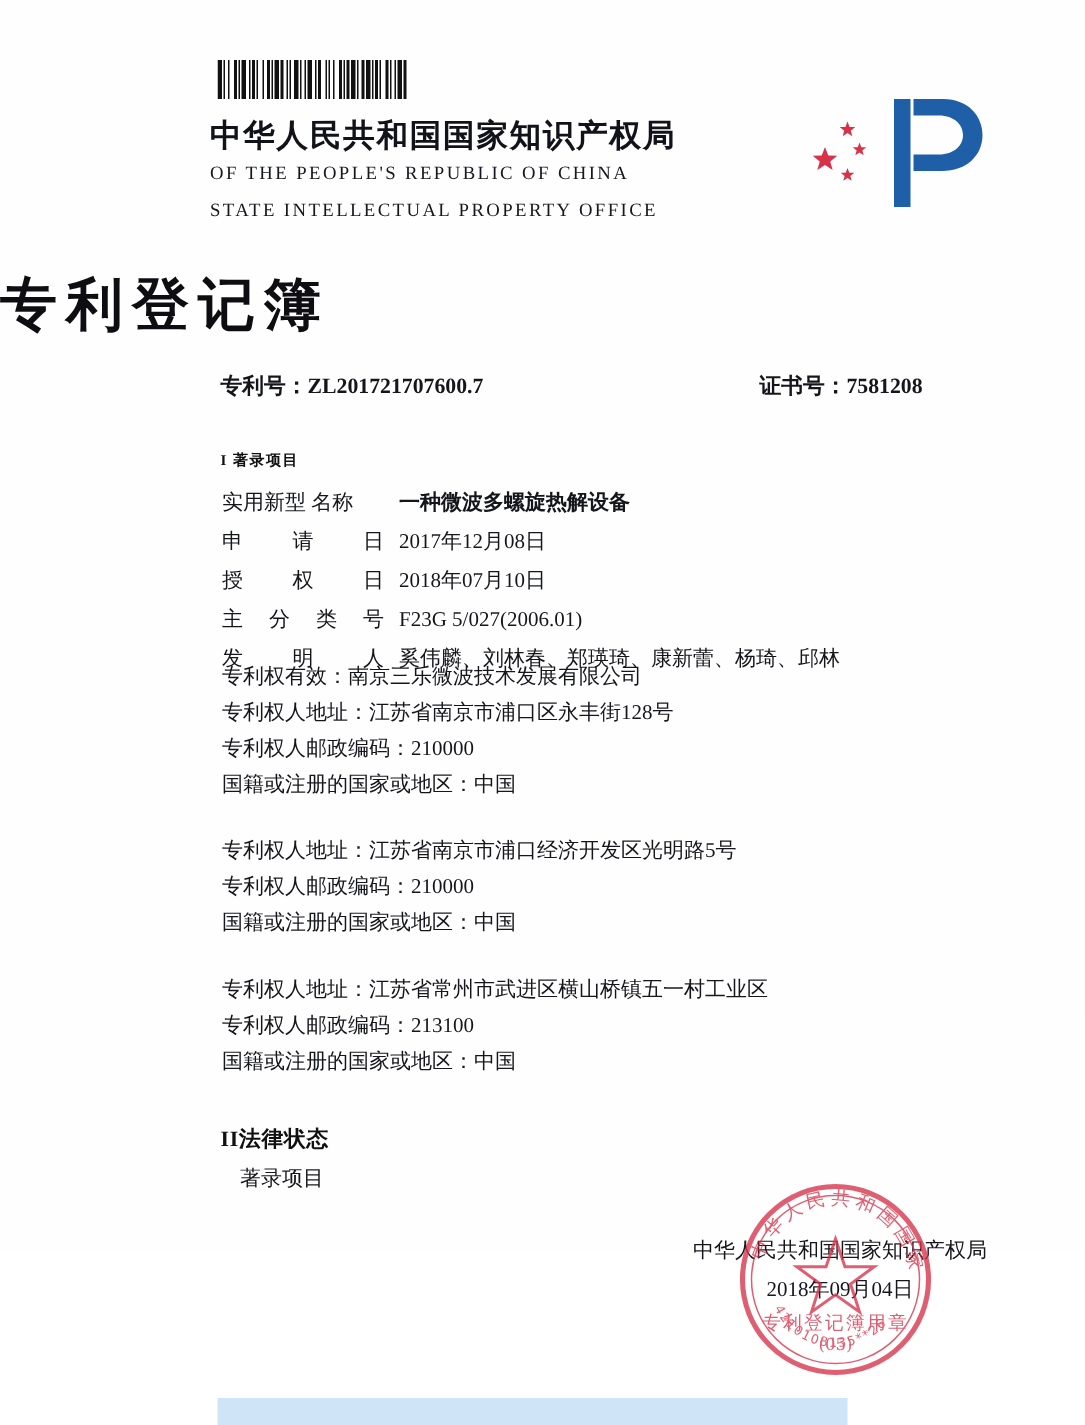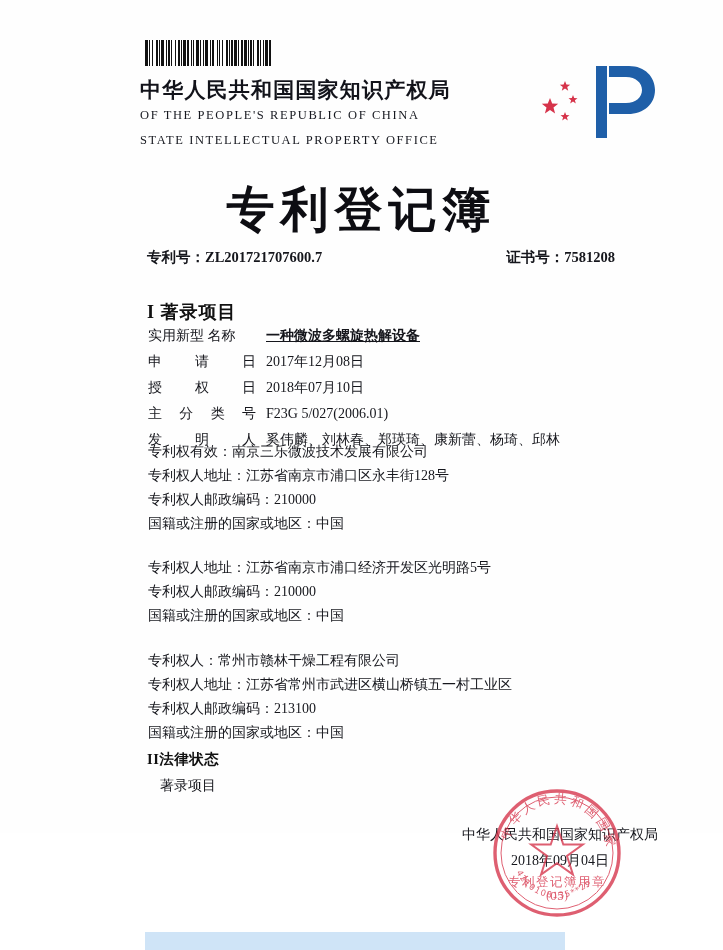--- a/index.html
+++ b/index.html
@@ -72,22 +72,21 @@
     width: 118px;
     height: 80px;
   }
 
   
   .doc-title {
     position: absolute;
     left: 0;
     top: 178px;
     width: 723px;
-    text-align: center;
-    font-size: 48px;
+    font-size: 38px;
     letter-spacing: 6px;
     font-weight: 700;
     color: #0d0d12;
     font-family: "DejaVu Serif", serif;
   }
 
   
   .num-row {
     position: absolute;
     left: 147px;
@@ -99,21 +98,21 @@
     font-weight: 600;
     color: #15161c;
   }
   .num-row .right { margin-right: 12px; font-family: Liberation Serif, serif; }
 
   
   .sec-1-title {
     position: absolute;
     left: 147px;
     top: 300px;
-    font-size: 18px;
+    font-size: 10px;
     font-weight: 700;
     letter-spacing: 1px;
     color: #111;
   }
 
   .fields {
     position: absolute;
     left: 148px;
     top: 325px;
     width: 470px;
@@ -133,21 +132,21 @@
     justify-content: space-between;
     font-size: 14px;
     letter-spacing: 0;
     white-space: nowrap;
   }
   .field-label.plain { display: block; }
   .field-value {
     padding-left: 10px;
     font-size: 14px;
   }
-  .field-value.bold { font-weight: 600; text-decoration: underline; }
+  .field-value.bold { font-weight: 600; }
 
   
   .holders {
     position: absolute;
     left: 148px;
     top: 440px;
     width: 520px;
     font-size: 14px;
     color: #15161c;
   }
@@ -371,21 +370,20 @@
         <div class="holder-line">专利权人地址：江苏省南京市浦口区永丰街128号</div>
         <div class="holder-line">专利权人邮政编码：210000</div>
         <div class="holder-line">国籍或注册的国家或地区：中国</div>
       </div>
       <div class="holder-block">
         <div class="holder-line">专利权人地址：江苏省南京市浦口经济开发区光明路5号</div>
         <div class="holder-line">专利权人邮政编码：210000</div>
         <div class="holder-line">国籍或注册的国家或地区：中国</div>
       </div>
       <div class="holder-block">
-        <div class="holder-line">专利权人：常州市赣林干燥工程有限公司</div>
         <div class="holder-line">专利权人地址：江苏省常州市武进区横山桥镇五一村工业区</div>
         <div class="holder-line">专利权人邮政编码：213100</div>
         <div class="holder-line">国籍或注册的国家或地区：中国</div>
       </div>
     </div>
 
   <div class="sec-2-title">II法律状态</div>
   <div class="sec-2-body">著录项目</div>
 
   <div class="sign-block">

